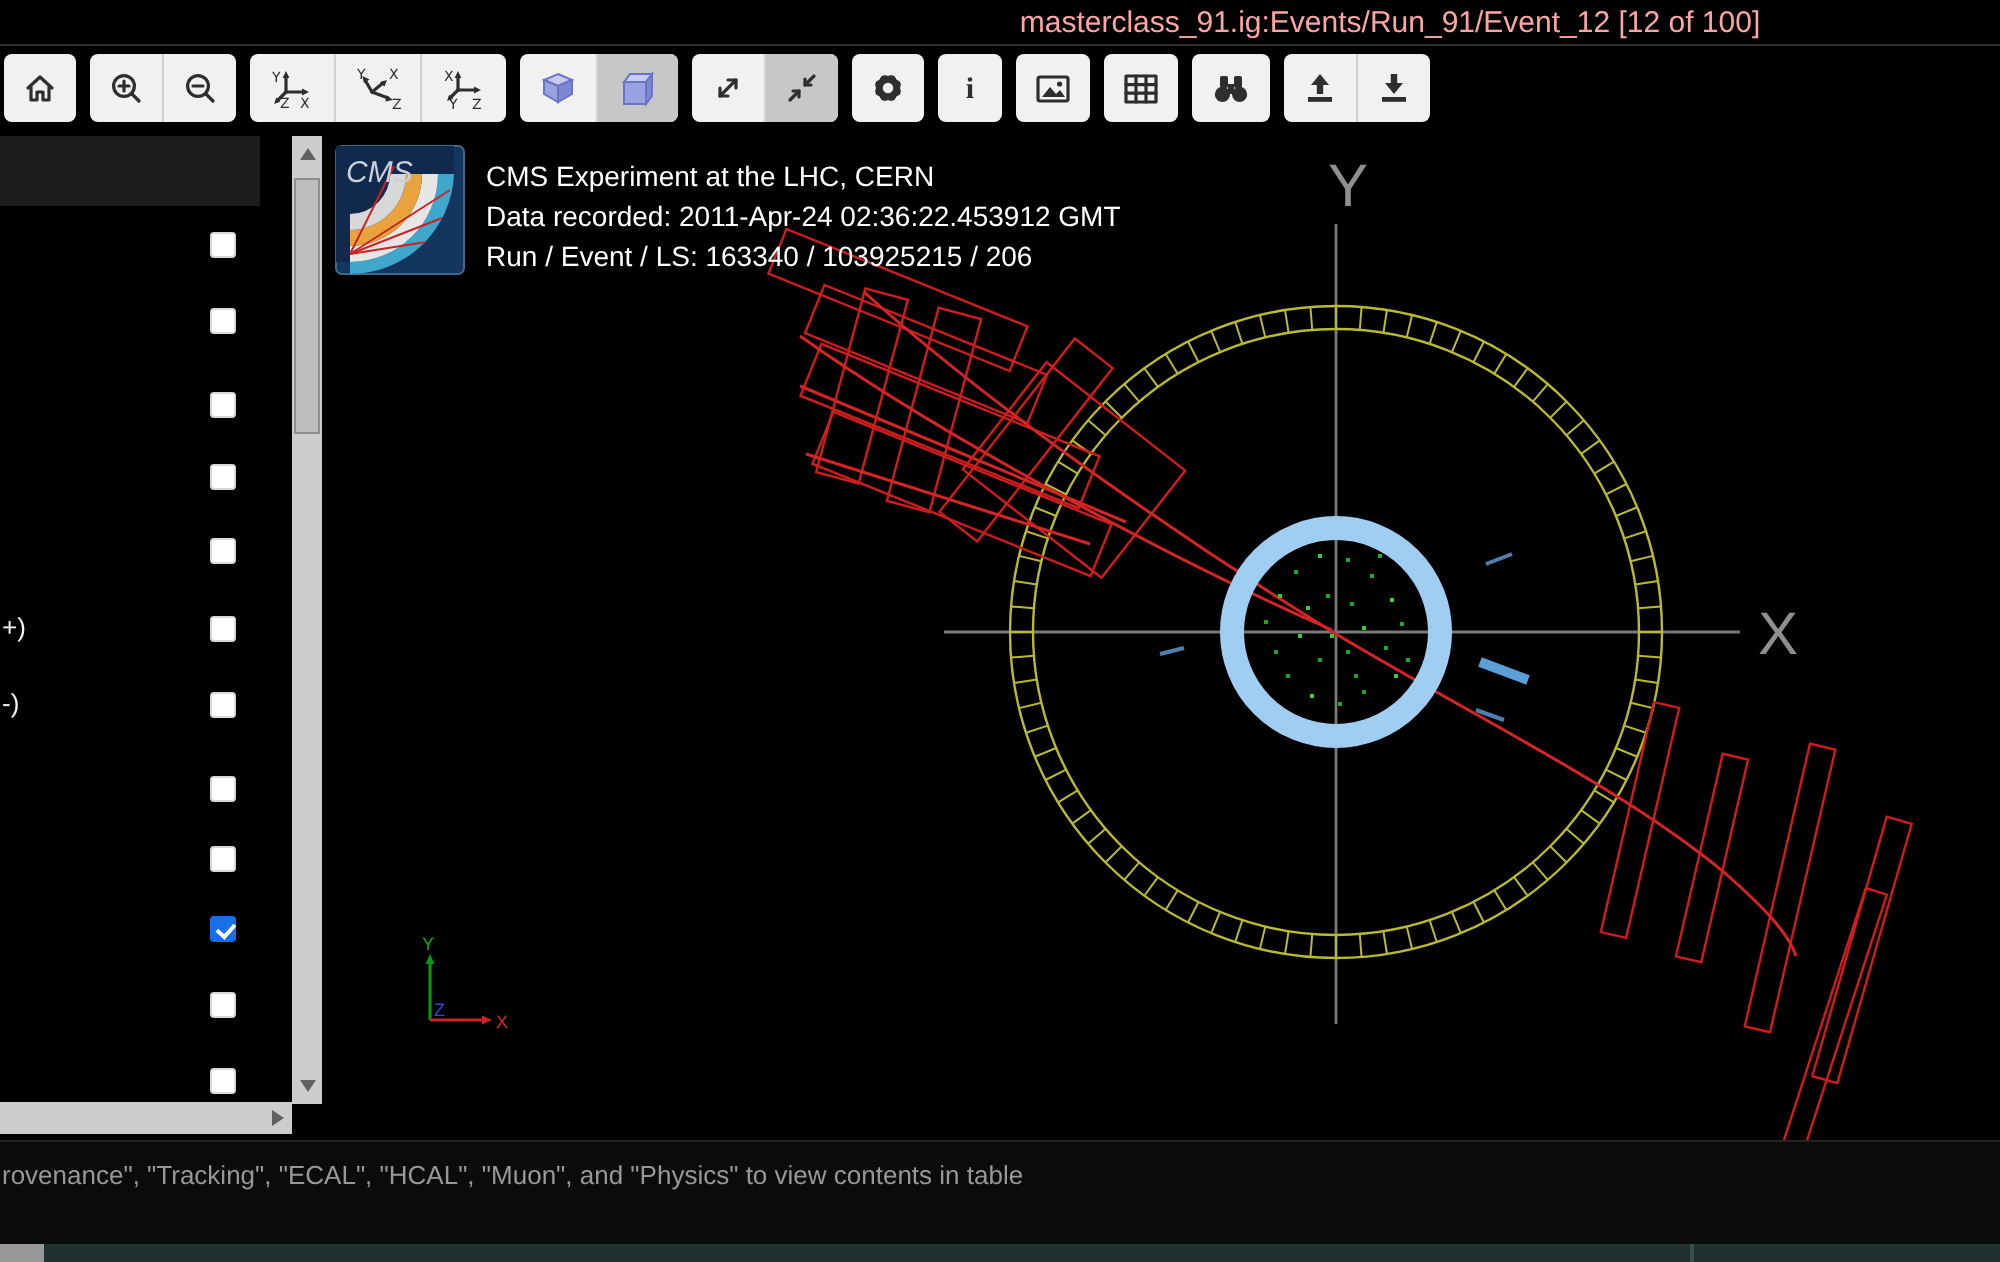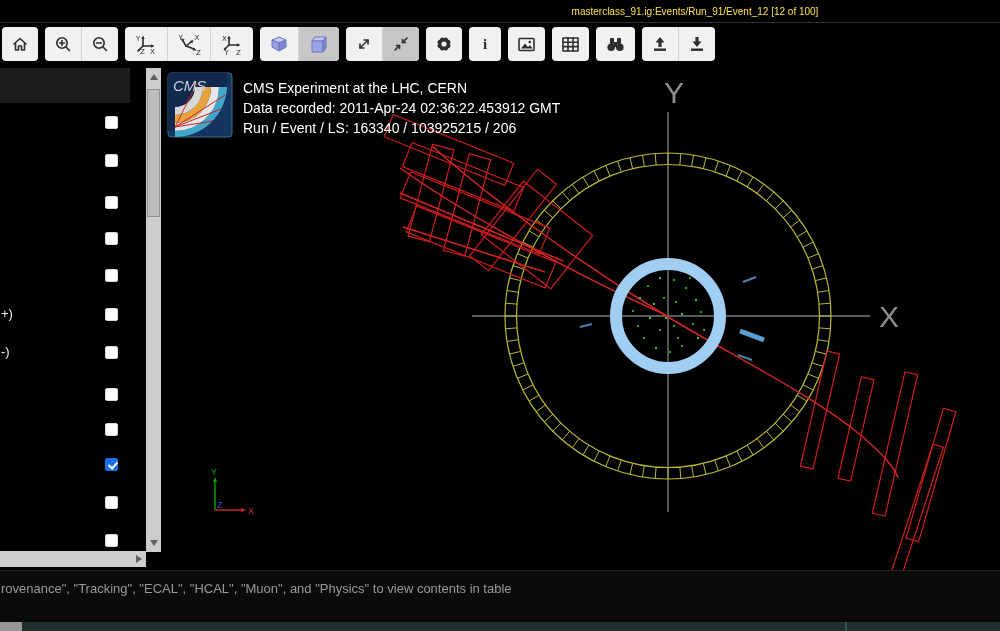--- a/index.html
+++ b/index.html
@@ -3,21 +3,21 @@
 <meta charset="utf-8">
 <style>
   * { margin:0; padding:0; box-sizing:border-box; }
   html,body { width:1000px; height:631px; background:#000; overflow:hidden;
               font-family:"Liberation Sans", sans-serif; }
   .app { width:1000px; height:631px; display:flex; flex-direction:column; background:#000; }
 
   
   .titlebar { height:23px; background:#000; border-bottom:1px solid #2e2e2e;
               display:flex; align-items:center; justify-content:center; padding-left:390px; }
-  .titlebar span { color:#fde047; font-size:10px; white-space:nowrap; }
+  .titlebar span { color:#fca5a5; font-size:15px; white-space:nowrap; }
 
   
   .toolbar { height:42px; background:#000; display:flex; align-items:center; padding-left:2px; }
   .tgroup { display:flex; background:#f1f1f1; border-radius:4px; height:34px; overflow:hidden;
             margin-right:7px; flex:none; }
   .tbtn { display:flex; align-items:center; justify-content:center; padding:0 9px; height:34px;
           border:none; background:transparent; cursor:pointer; }
   .tbtn + .tbtn { border-left:1px solid #d2d2d2; }
   .tbtn.sel { background:#c7c7c7; }
   .tbtn svg { display:block; }

